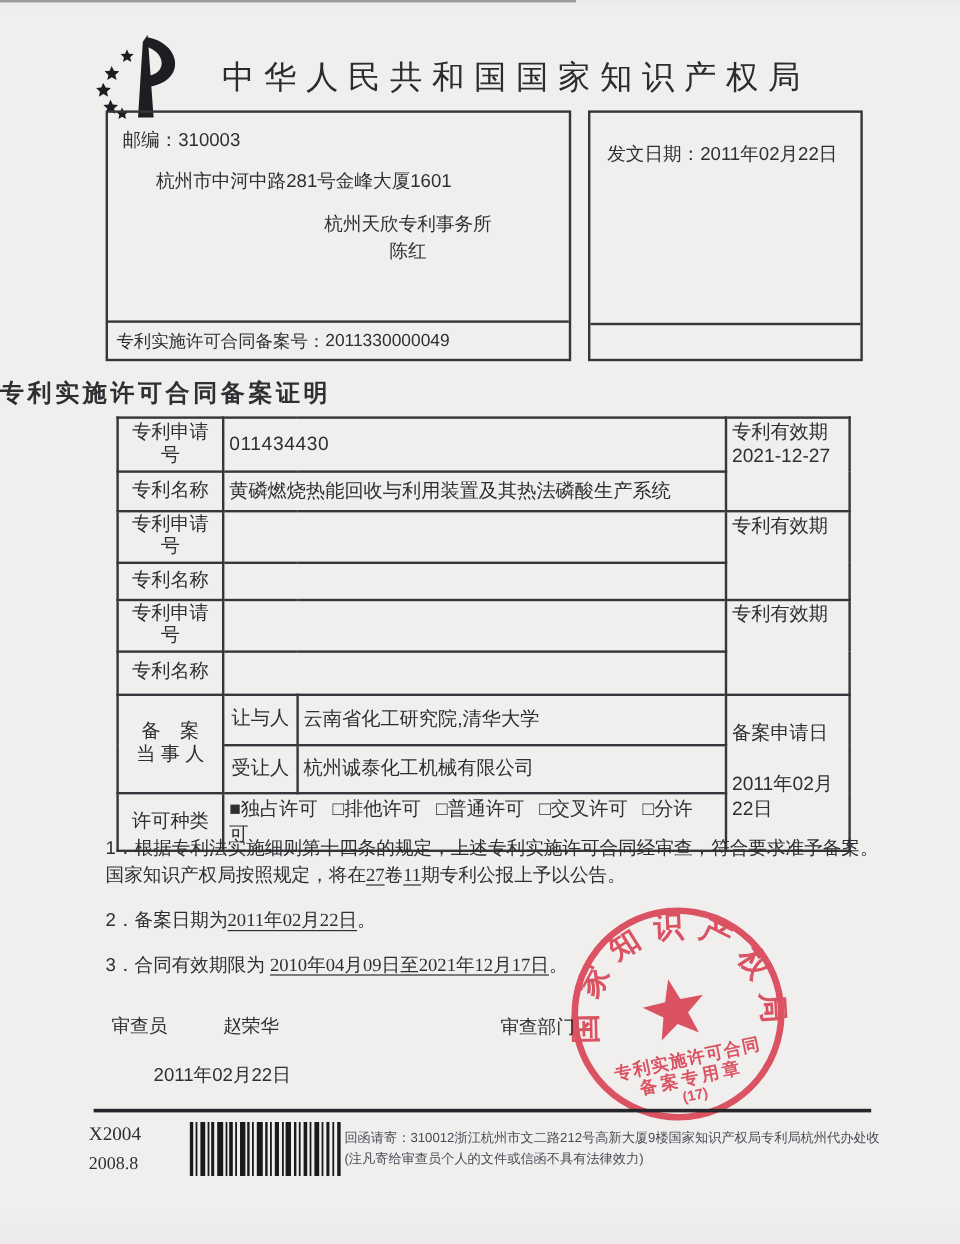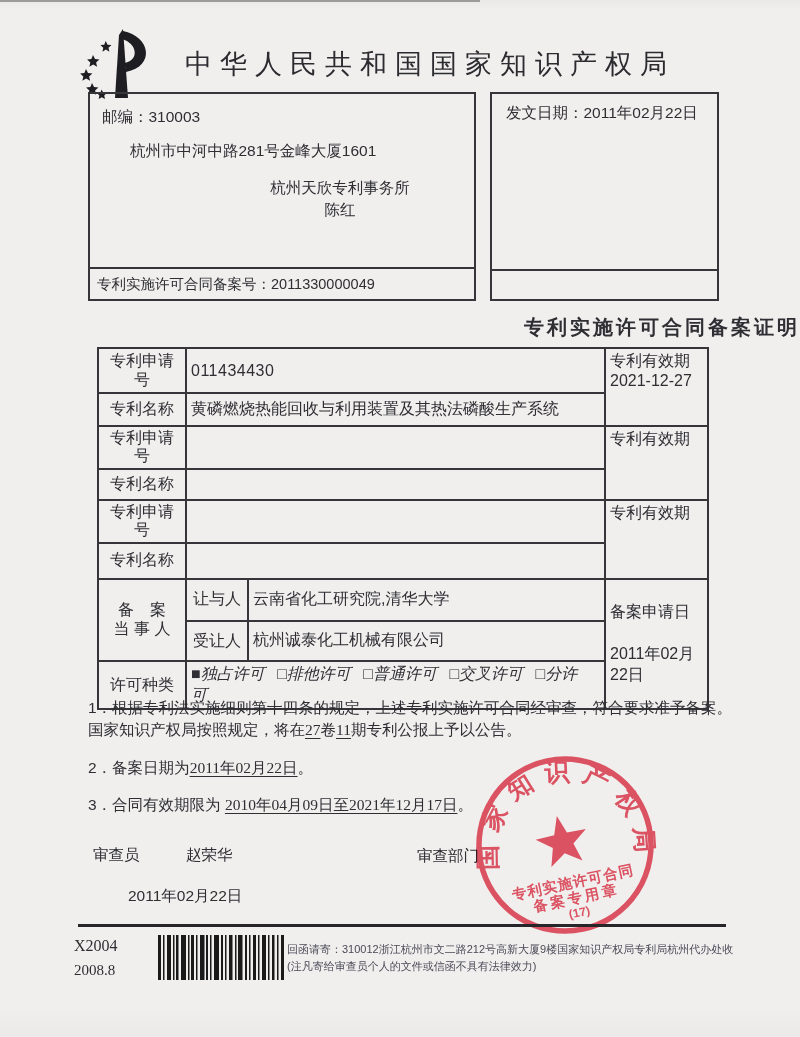--- a/index.html
+++ b/index.html
@@ -17,32 +17,32 @@
   
   .box{position:absolute;border:2px solid #35353a;box-sizing:border-box;background:transparent;}
   .addr-box{left:88px;top:92px;width:388px;height:209px;}
   .dispatch-box{left:490px;top:92px;width:229px;height:209px;}
   .addr-postcode{position:absolute;left:12px;top:13px;font-size:15.5px;}
   .addr-line{position:absolute;left:40px;top:47px;font-size:15.5px;}
   .addr-recipient{position:absolute;left:142px;top:83px;width:216px;text-align:center;font-size:15.5px;line-height:1.4;}
   .bottom-row{position:absolute;left:0;right:0;bottom:0;height:32px;border-top:2px solid #35353a;box-sizing:border-box;
     display:flex;align-items:center;padding-left:7px;font-size:14.5px;}
   .dispatch-box .bottom-row{height:30px;}
-  .dispatch-date{position:absolute;left:14px;top:9px;font-size:15.5px;}
-  
-  .cert-title{position:absolute;left:0;right:0;top:314px;text-align:right;font-size:20px;font-weight:bold;letter-spacing:3px;}
+  .dispatch-date{position:absolute;left:14px;top:24px;font-size:15.5px;}
+  
+  .cert-title{position:absolute;left:0;right:0;top:314px;text-align:left;font-size:20px;font-weight:bold;letter-spacing:3px;}
   
   table.cert{position:absolute;left:97px;top:347px;border-collapse:collapse;table-layout:fixed;}
   table.cert td{border:2px solid #35353a;font-size:16px;padding:2px 4px;box-sizing:border-box;overflow:hidden;}
   td.lbl{text-align:center;white-space:pre-line;line-height:1.15;margin-left:32px;}
   td.val{padding-left:9px;}
   td.validity{vertical-align:top;padding:4px 5px;font-size:15px;line-height:1.25;}
   td.fdate{vertical-align:top;padding:4px 5px;font-size:15px;line-height:1.3;white-space:pre-line;}
   td.opts{font-size:15px;padding-left:9px;letter-spacing:0;}
-  td.opts span{margin-right:8px;font-style:italic;}
+  td.opts span{margin-right:8px;}
   .app-no{font-size:17px;letter-spacing:.5px;margin-left:47px;}
   
   .notes{position:absolute;left:88px;width:648px;font-size:15.5px;line-height:1.42;}
   .n1{top:697px;}
   .n2{top:757px;}
   .n3{top:794px;}
   .u{text-decoration:underline;text-underline-offset:3px;font-family:Liberation Serif, serif;}
   
   .sig{position:absolute;font-size:15.5px;}
   .sig-examiner-label{left:93px;top:845px;font-family:Liberation Serif, serif;}

